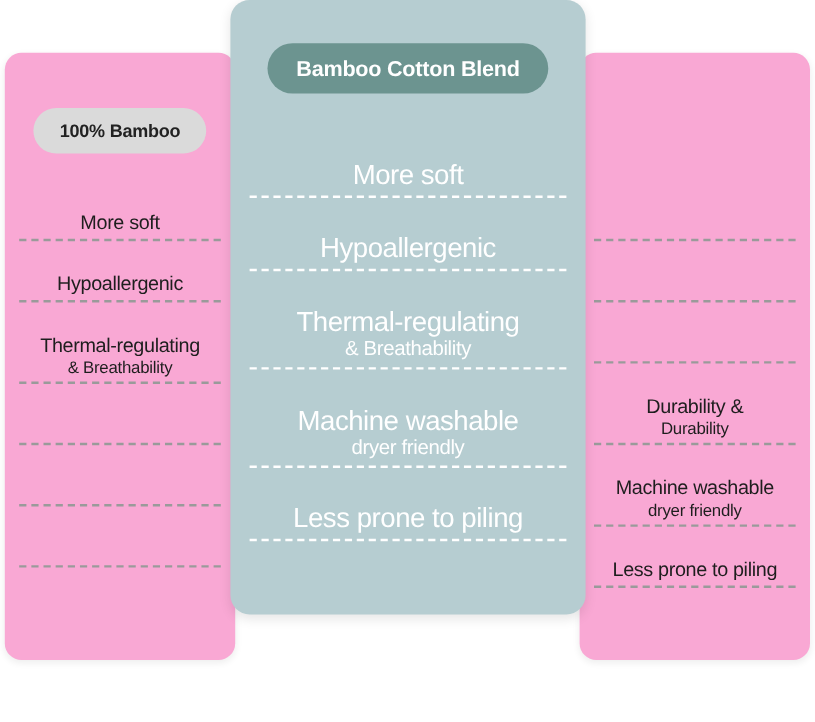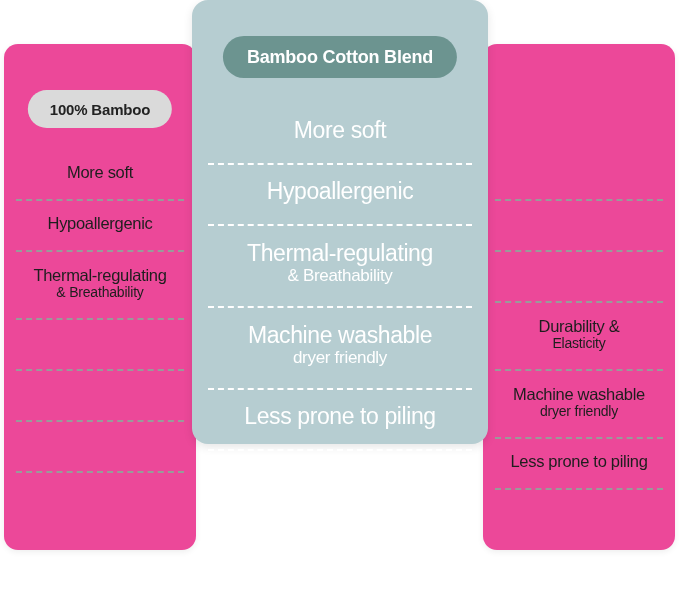--- a/index.html
+++ b/index.html
@@ -25,32 +25,32 @@
   .card {
     position: absolute;
     border-radius: 14px;
     box-sizing: border-box;
   }
 
   .card-side {
     top: 44px;
     width: 192px;
     height: 506px;
-    background: #ec4899;
+    background: #f9a8d4;
     box-shadow: 0 2px 6px rgba(0,0,0,0.07);
     padding-left: 25px;
   }
   .card-left  { left: 4px; }
   .card-right { left: 483px; }
 
   .card-center {
     left: 192px;
     top: 0px;
     width: 296px;
-    height: 444px;
+    height: 512px;
     background: #b6cdd1;
     border-radius: 16px;
     box-shadow: 0 3px 10px rgba(0,0,0,0.10);
     z-index: 5;
   }
 
   
   .badge {
     position: absolute;
     display: flex;
@@ -92,21 +92,21 @@
     right: 0;
   }
   .rows-side  { top: 106px; padding: 0 12px; }
   .rows-center{ top: 104px; padding: 0 16px; }
 
   .row {
     box-sizing: border-box;
     display: flex;
     flex-direction: column;
     align-items: center;
-    justify-content: center;
+    justify-content: flex-end;
     text-align: center;
   }
 
   
   .row-side {
     height: 51px;
     border-bottom: 2px dashed #9a9a9a;
     padding-bottom: 4px;
     color: #1e1e1e;
   }
@@ -169,21 +169,21 @@
       </div>
   </div>
 
   <div class="card card-side card-right">
     <div class="rows rows-side">
         <div class="row row-side empty"></div>
         <div class="row row-side empty"></div>
         <div class="row row-side empty"></div>
         <div class="row row-side two-line">
           <span class="row-main">Durability &amp;</span>
-          <span class="row-sub">Elasticity</span>
+          <span class="row-sub">Durability</span>
         </div>
         <div class="row row-side two-line">
           <span class="row-main">Machine washable</span>
           <span class="row-sub">dryer friendly</span>
         </div>
         <div class="row row-side">
           <span class="row-main">Less prone to piling</span>
         </div>
       </div>
   </div>

